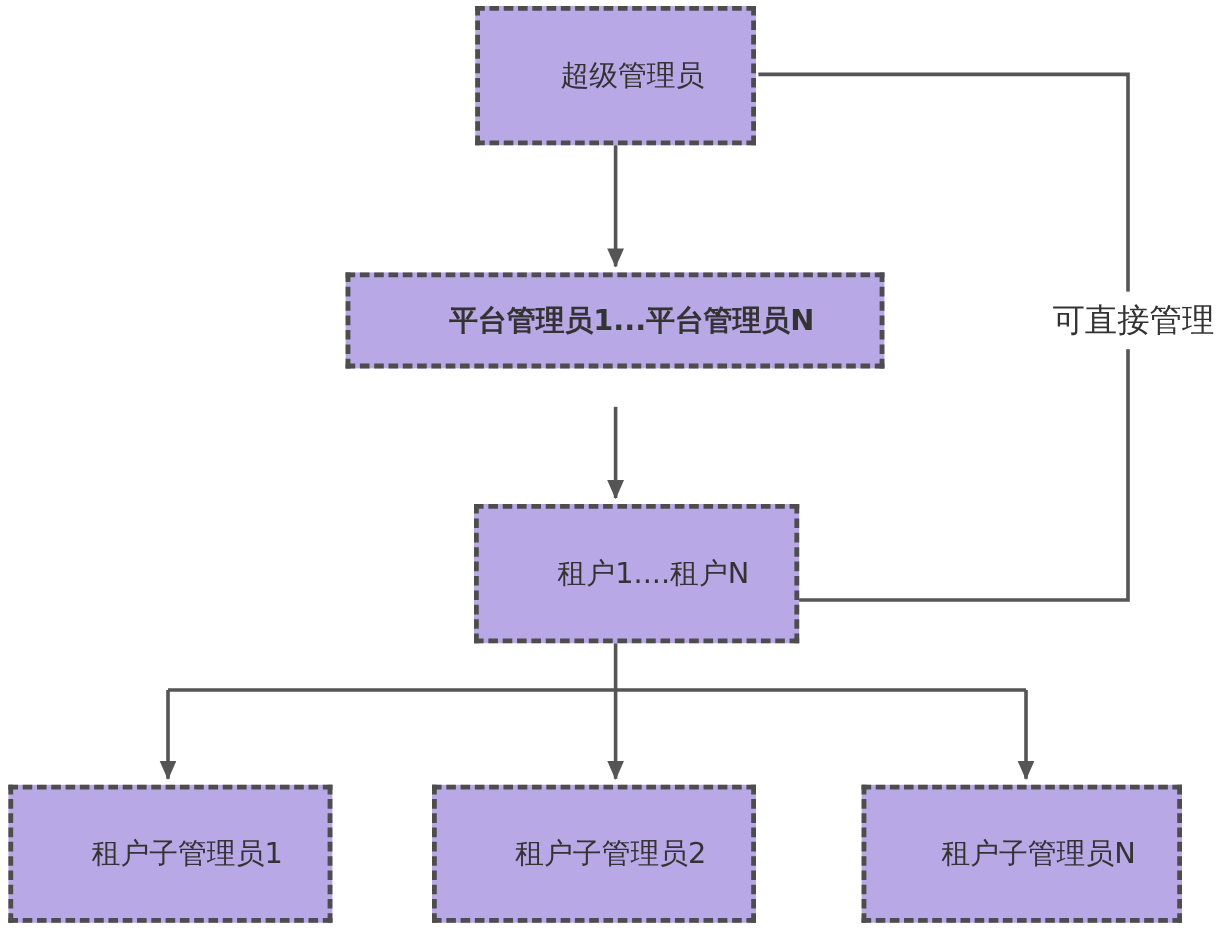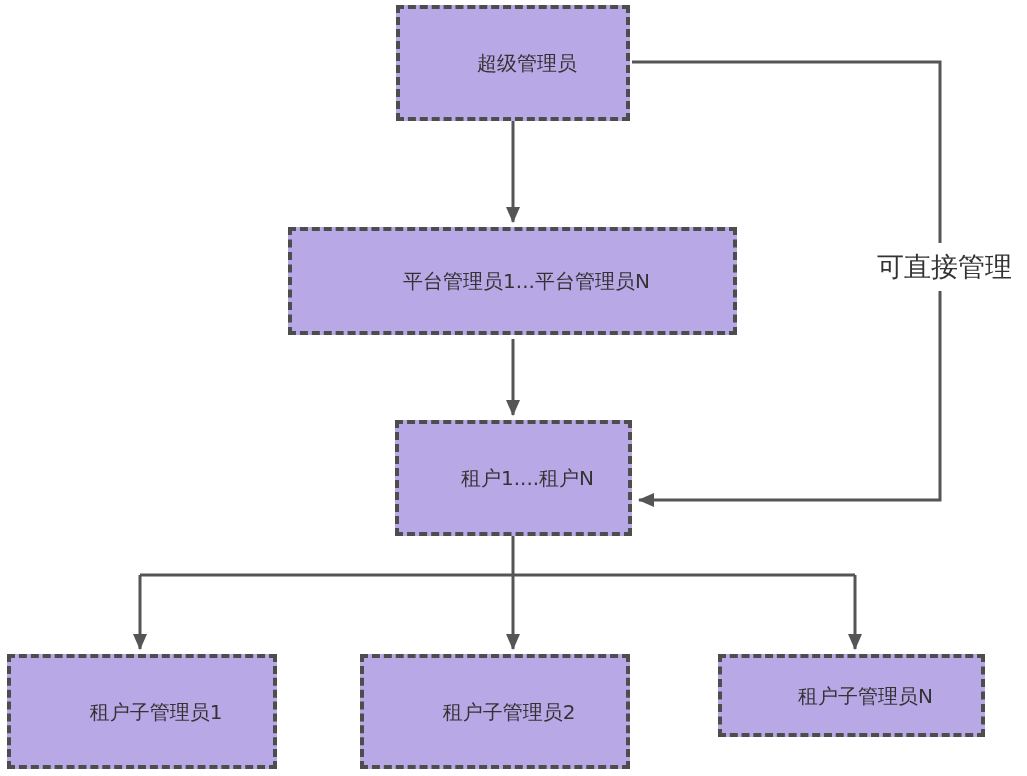--- a/index.html
+++ b/index.html
@@ -33,21 +33,21 @@
   }
   .node {
     position: absolute;
     background: var(--node-fill);
     border: 4px dashed var(--node-border);
     display: flex;
     align-items: center;
     justify-content: center;
     text-align: center;
     color: var(--text);
-    font-size: 20px;
+    font-size: 24px;
     line-height: 1.2;
     padding-left: 28px;
   }
   .edge-label {
     position: absolute;
     background: var(--bg);
     color: var(--text);
     font-size: 27px;
     padding: 6px 2px;
     white-space: nowrap;
@@ -78,35 +78,35 @@
 
     <path class="edge" d="M855,575 L855,649" marker-end="url(#arrow)"></path>
 
     <path class="edge" d="M632,62 L940,62 L940,500 L639,500" marker-end="url(#arrow)"></path>
   </svg>
 
   <div class="node" style="left:396px; top:5px; width:234px; height:116px;">
     <span>超级管理员</span>
   </div>
 
-  <div class="node" style="left:288px; top:227px; width:449px; height:108px;">
+  <div class="node" style="left:288px; top:227px; width:449px; height:80px;font-weight:bold;">
     <span>平台管理员1...平台管理员N</span>
   </div>
 
-  <div class="node" style="left:395px; top:420px; width:237px; height:116px;">
+  <div class="node" style="left:395px; top:420px; width:271px; height:116px;">
     <span>租户1....租户N</span>
   </div>
 
   <div class="node" style="left:7px; top:654px; width:270px; height:115px;align-items:center;">
     <span>租户子管理员1</span>
   </div>
 
   <div class="node" style="left:360px; top:654px; width:270px; height:115px;">
     <span>租户子管理员2</span>
   </div>
 
-  <div class="node" style="left:718px; top:654px; width:267px; height:83px;">
+  <div class="node" style="left:718px; top:654px; width:267px; height:115px;">
     <span>租户子管理员N</span>
   </div>
 
   <div class="edge-label" style="left:875px; top:203px;">可直接管理</div>
 
 </div>
 
 </body></html>

